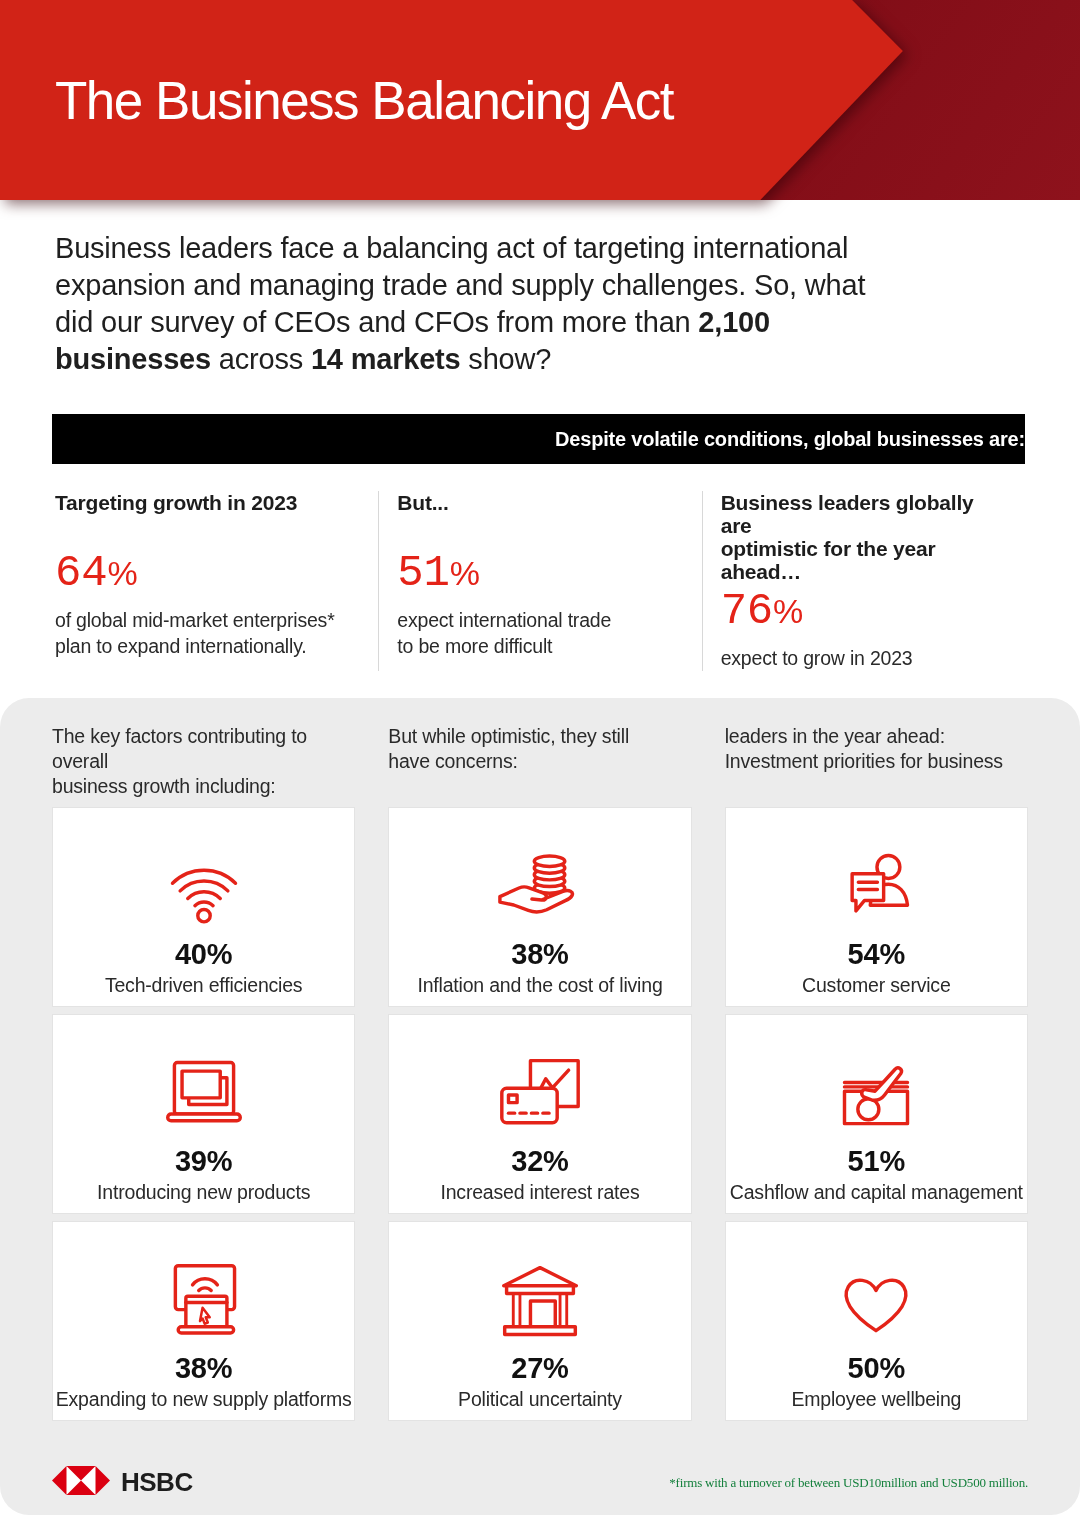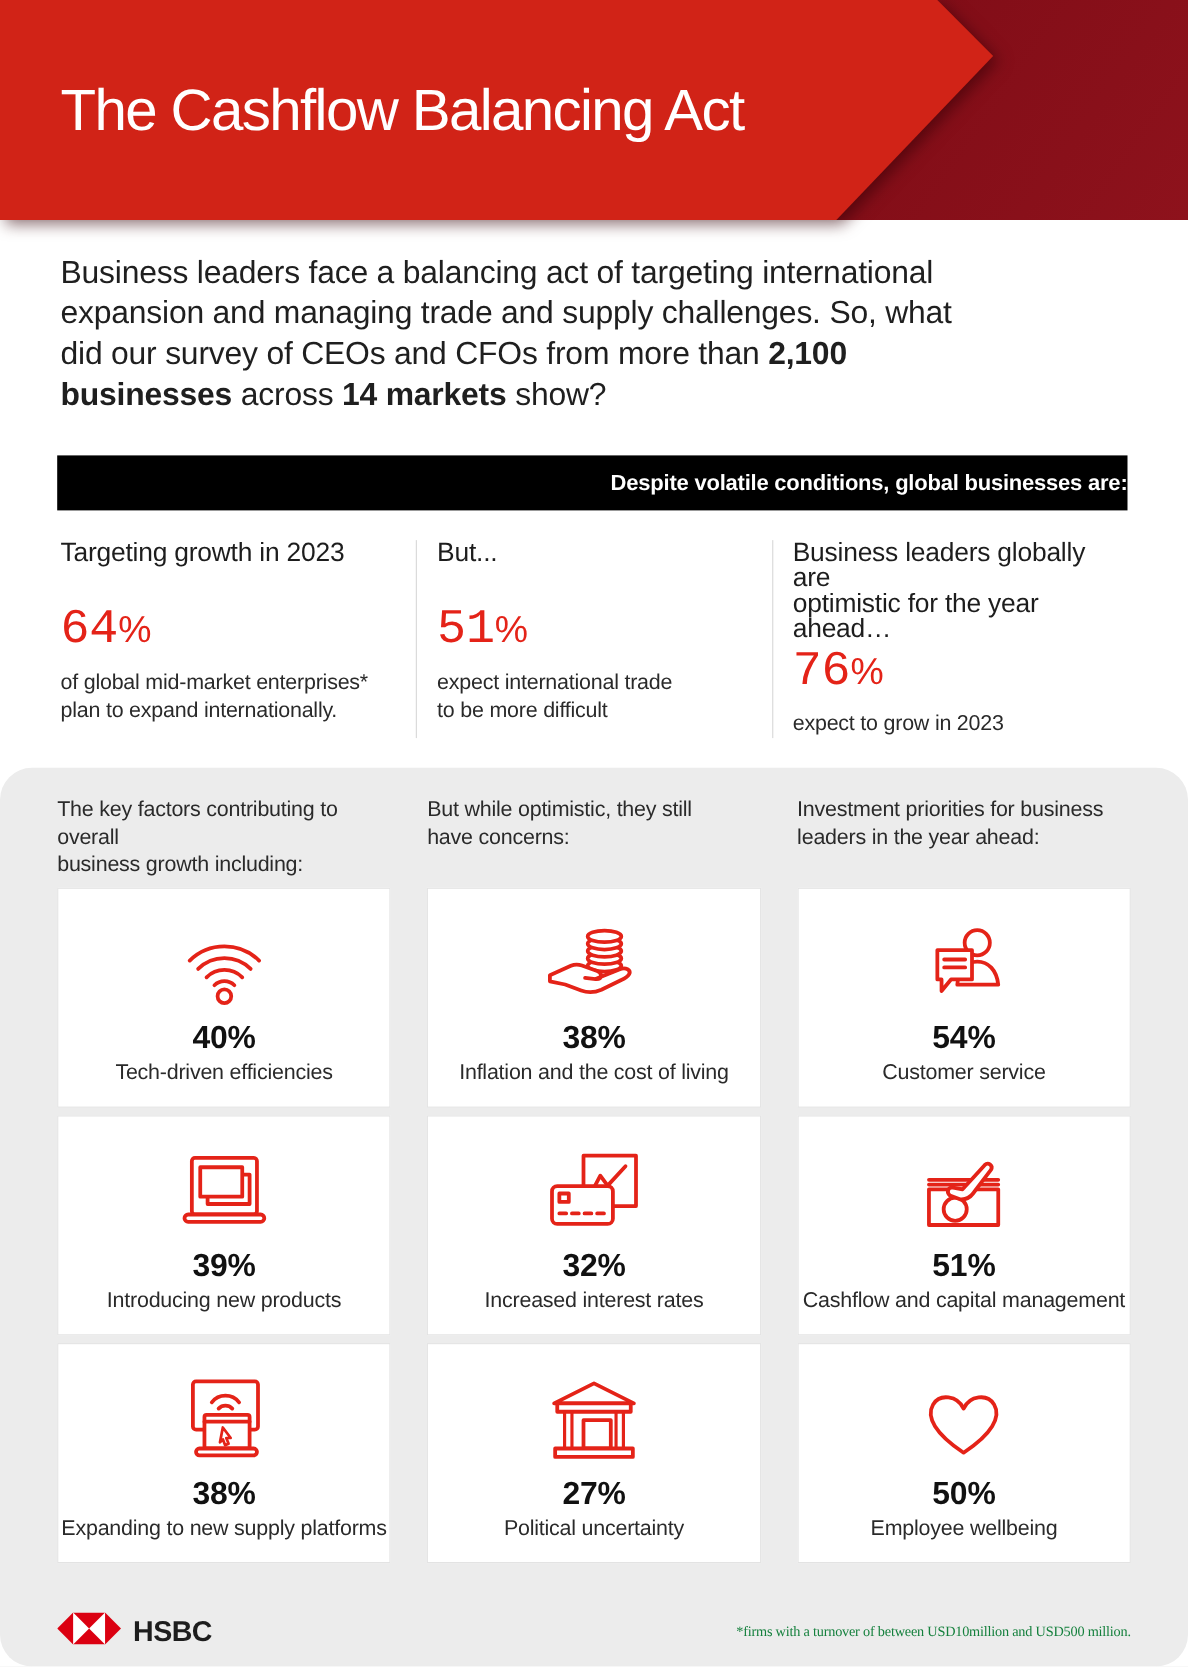--- a/index.html
+++ b/index.html
@@ -31,52 +31,52 @@
   
   .intro{margin:30px 55px 0 55px;max-width:845px;font-size:29px;line-height:37px;color:#1f1f1f;}
   .intro .b{font-weight:bold}
   
   .banner{margin:36px 55px 0 52px;height:50px;background:#000;color:#fff;
     display:flex;align-items:center;padding-left:12px;font-size:20px;font-weight:bold;justify-content:flex-end;}
   
   .stats{margin:27px 55px 0 55px;display:grid;grid-template-columns:1fr 1fr 1fr;flex:0 0 auto;}
   .stat-col{padding-right:18px;}
   .stat-col + .stat-col{border-left:1px solid var(--divider);padding-left:18px;}
-  .stat-header{font-size:24px;font-weight:normal;line-height:23px;min-height:54px;color:#1d1d1d;}
+  .stat-header{font-size:21px;font-weight:bold;line-height:23px;min-height:54px;color:#1d1d1d;}
   .stat-value{color:var(--accent-red);line-height:1;margin-top:6px;}
   .stat-value .num{font-size:44px;font-family:Liberation Mono, monospace;}
   .stat-value .pct{font-size:34px;}
   .stat-desc{margin-top:12px;font-size:19.5px;line-height:26px;color:#2a2a2a;}
   
   .grid-section{flex:1;margin-top:27px;background:var(--section-bg);padding:26px 52px 0 52px;border-radius:29px;}
   .cards-grid{display:grid;grid-template-columns:1fr 1fr 1fr;column-gap:33px;}
   .grid-col{display:flex;flex-direction:column;}
   .col-intro{font-size:19.5px;line-height:25px;color:#2a2a2a;height:83px;}
   .card{background:#fff;border:1px solid var(--card-border);height:200px;margin-bottom:7px;
-    display:flex;flex-direction:column;align-items:center;text-align:center;padding-top:22px;}
+    display:flex;flex-direction:column;align-items:center;text-align:center;padding-top:22px;justify-content:center;}
   .card-icon{height:96px;display:flex;align-items:center;justify-content:center;color:var(--accent-red);}
   .card-value{font-size:29px;font-weight:bold;color:#111;margin-top:2px;}
   .card-label{font-size:19.5px;color:#2a2a2a;margin-top:3px;}
   
   .footer{display:flex;align-items:center;justify-content:space-between;margin-top:38px;padding-bottom:10px;}
   .brand{display:flex;align-items:center;}
   .wordmark{font-size:26px;font-weight:bold;color:#1d1d1d;letter-spacing:-0.5px;margin-left:11px;}
   .footnote{font-size:13px;color:#15803d;letter-spacing:-0.2px;font-family:Liberation Serif, serif;}
   svg.ic{stroke:currentColor;fill:none;stroke-width:3.6;stroke-linecap:round;stroke-linejoin:round;}
 </style>
 </head>
 <body>
 
 <div class="page">
 
   <header class="hero">
     <div class="hero-chevron-wrap">
         <div class="hero-chevron"></div>
       </div>
-    <h1>The Cashflow Balancing Act</h1>
+    <h1>The Business Balancing Act</h1>
   </header>
 
   <section class="intro">
     <p><span>Business leaders face a balancing act of targeting international expansion and managing trade and supply challenges. So, what did our survey of CEOs and CFOs from more than </span><span class="b">2,100 businesses</span><span> across </span><span class="b">14 markets</span><span> show?</span></p>
   </section>
 
   <div class="banner">
     <span>Despite volatile conditions, global businesses are:</span>
   </div>
 
@@ -201,22 +201,22 @@
               <rect x="13" y="70" width="74" height="8" fill="#fff"></rect>
             </svg>
           </div>
           <div class="card-value">27%</div>
           <div class="card-label">Political uncertainty</div>
         </div>
       </div>
 
       <div class="grid-col">
         <div class="col-intro">
+          <div>leaders in the year ahead:</div>
           <div>Investment priorities for business</div>
-          <div>leaders in the year ahead:</div>
         </div>
         <div class="card">
           <div class="card-icon">
             <svg class="ic" viewBox="0 0 100 88" width="96" height="84">
               <circle cx="63" cy="22" r="12" fill="#fff"></circle>
               <path d="M44 62 C45 47 53 40 63 40 C73.5 40 81.5 48 83 62 Z" fill="#fff"></path>
               <path d="M25 29 H58 V57 H38 L29 68 V57 H25 Z" fill="#fff"></path>
               <path d="M31.5 38 H51.5 M31.5 45.5 H51.5"></path>
             </svg>
           </div>

